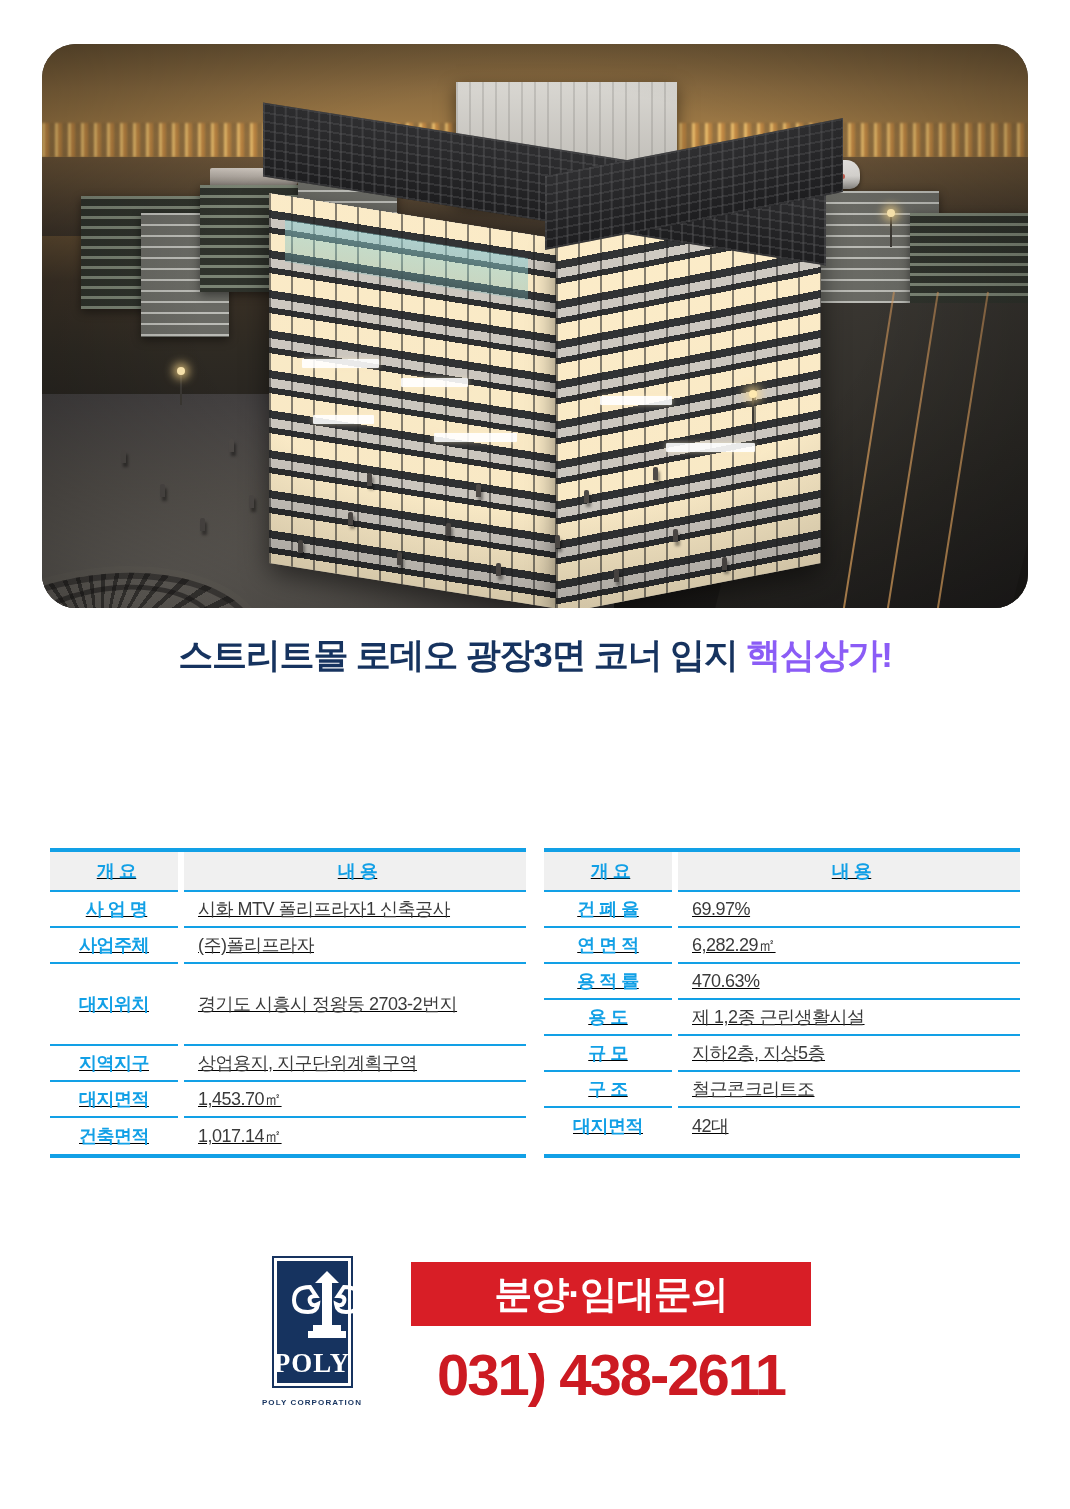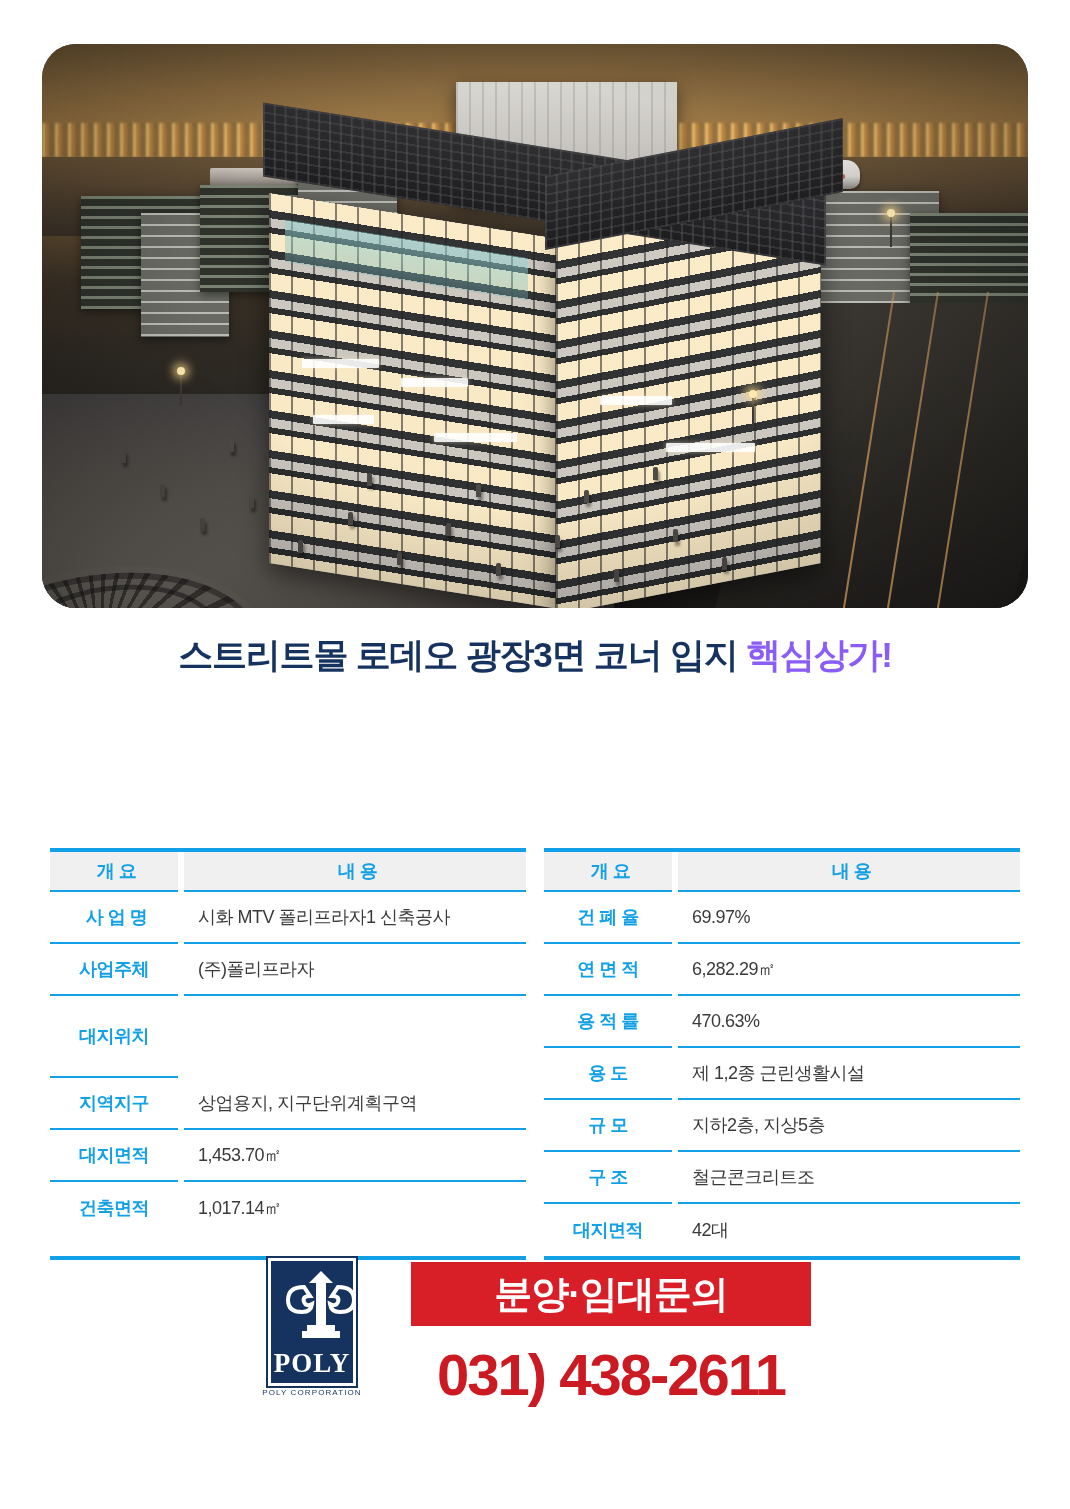--- a/index.html
+++ b/index.html
@@ -204,64 +204,64 @@
     font-size:68px;font-weight:bold;color:#0e2d5c;letter-spacing:-2.5px;
     line-height:1.05;white-space:nowrap;
   }
 
   
   .specs{
     position:absolute;left:50px;top:848px;width:970px;
     display:flex;gap:18px;
   }
   .spec-table{flex:1;border-top:4px solid #12a0e6;border-bottom:4px solid #12a0e6;}
-  .spec-row{display:flex;align-items:flex-end;}
+  .spec-row{display:flex;align-items:flex-end;text-decoration:underline;}
   .spec-row .lbl,.spec-row .val{
     box-sizing:border-box;display:flex;align-items:center;
   }
   .spec-row .lbl{
     width:128px;min-width:128px;justify-content:center;
     color:#12a0e6;font-size:18px;font-weight:bold;letter-spacing:-0.5px;
     border-bottom:2px solid #12a0e6;
   }
   .spec-row .val{
     flex:1;padding-left:14px;color:#3a3a3a;font-size:18px;letter-spacing:-0.5px;
     border-bottom:2px solid #12a0e6;margin-left:6px;
   }
   .spec-row.head .lbl,.spec-row.head .val{
     background:#f0f0f0;color:#12a0e6;font-weight:bold;height:40px;
     border-bottom:2px solid #12a0e6;
   }
   .spec-row.head .val{justify-content:center;padding-left:0;}
   .spec-row.last .lbl,.spec-row.last .val{border-bottom:none;}
-  .spec-row .lbl,.spec-row .val{height:52px;}
+  .spec-row .lbl,.spec-row .val{height:36px;}
   .spec-row.tall .lbl,.spec-row.tall .val{height:82px;}
   .spaced{letter-spacing:5px;text-indent:5px;}
 
   
   .footer{position:absolute;left:0;top:1248px;width:100%;height:200px;}
   .logo{
     position:absolute;left:258px;top:8px;width:108px;height:160px;
     display:flex;flex-direction:column;align-items:center;
   }
   .logo-box{
-    width:92px;height:132px;border:2px solid #16335f;
+    width:81px;height:132px;border:2px solid #16335f;
     padding:3px;box-sizing:border-box;background:#ffffff;
   }
   .logo-inner{
     width:100%;height:100%;background:#16335f;position:relative;
     display:flex;flex-direction:column;align-items:center;justify-content:flex-end;
   }
   .logo-emblem{position:absolute;left:0;right:0;top:6px;height:76px;}
   .logo-word{
     font-size:27px;font-weight:bold;color:#ffffff;letter-spacing:1px;
     line-height:1;margin-bottom:6px;font-family:"Liberation Serif","DejaVu Serif",serif;
   }
   .logo-sub{
-    margin-top:0;font-size:8px;letter-spacing:1.1px;color:#16335f;font-weight:normal;
+    margin-top:10px;font-size:8px;letter-spacing:1.1px;color:#16335f;font-weight:bold;
   }
   .cta-badge{
     position:absolute;left:411px;top:14px;width:400px;height:64px;
     background:#d81e26;display:flex;align-items:center;justify-content:center;
   }
   .cta-badge span{
     color:#fff;font-size:38px;font-weight:bold;letter-spacing:-1px;
   }
   .phone{
     position:absolute;left:411px;top:98px;width:400px;text-align:center;
@@ -363,20 +363,21 @@
     <div class="spec-row">
       <div class="lbl spaced">사 업 명</div>
       <div class="val">시화 MTV 폴리프라자1 신축공사</div>
     </div>
     <div class="spec-row">
       <div class="lbl">사업주체</div>
       <div class="val">(주)폴리프라자</div>
     </div>
     <div class="spec-row tall">
       <div class="lbl">대지위치</div>
+      <div class="val">경기도 시흥시 정왕동 2703-2번지</div>
     </div>
     <div class="spec-row">
       <div class="lbl">지역지구</div>
       <div class="val">상업용지, 지구단위계획구역</div>
     </div>
     <div class="spec-row">
       <div class="lbl">대지면적</div>
       <div class="val">1,453.70㎡</div>
     </div>
     <div class="spec-row last">

